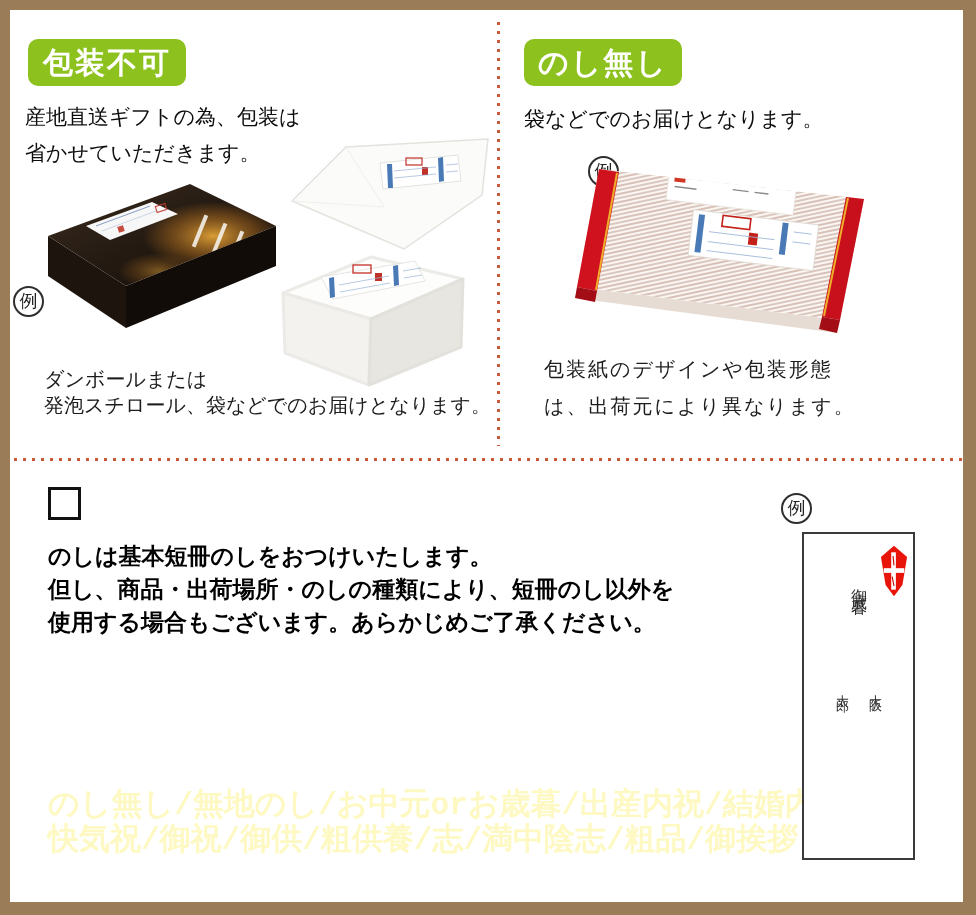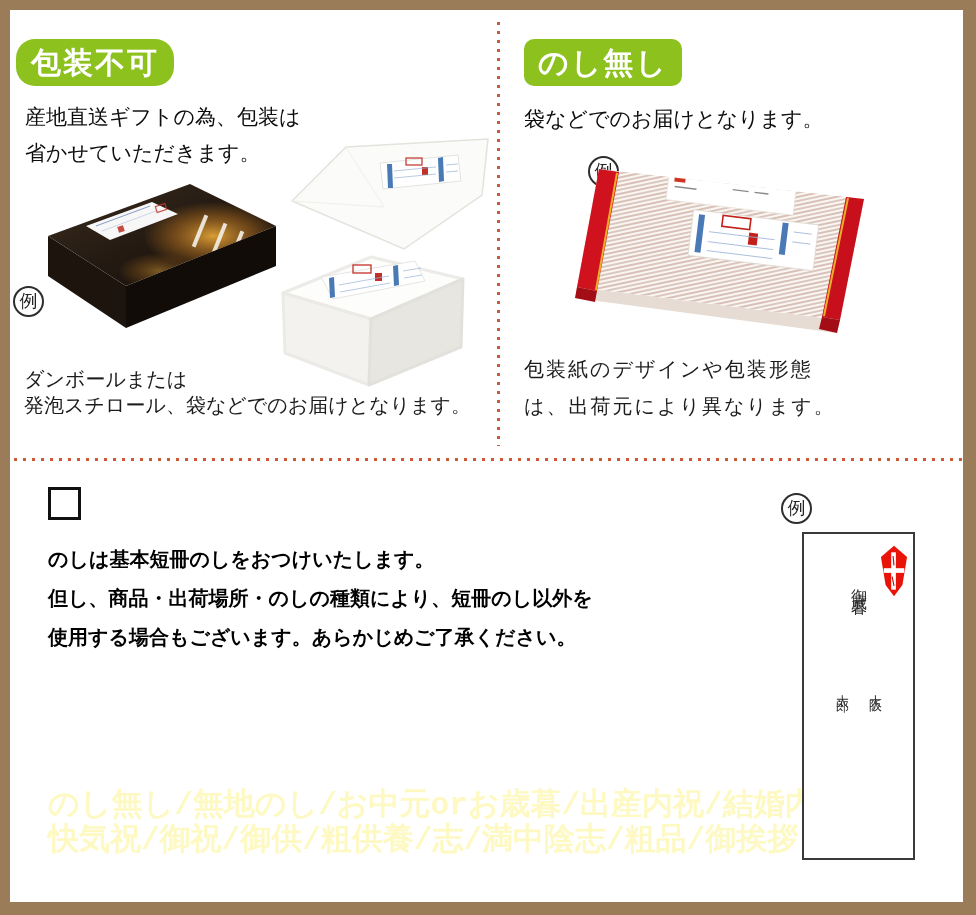--- a/index.html
+++ b/index.html
@@ -11,48 +11,48 @@
   }
   .inner{position:absolute;left:10px;top:10px;width:953px;height:892px;background:#fff;}
 
   .vdivider{position:absolute;left:497px;top:22px;width:3px;height:424px;
     background-image:repeating-linear-gradient(to bottom,#cc5a36 0 3px,transparent 3px 9px);}
   .hdivider{position:absolute;left:14px;top:458px;width:948px;height:3px;
     background-image:repeating-linear-gradient(to right,#cc5a36 0 3px,transparent 3px 9px);}
 
   .badge{position:absolute;width:158px;height:47px;background:#8cc11e;border-radius:10px;
     color:#fff;font-weight:bold;font-size:30px;line-height:47px;text-align:center;letter-spacing:2px;}
-  .badge-left{left:16px;top:39px;border-radius:19px;}
+  .badge-left{left:28px;top:39px;}
   .badge-right{left:524px;top:39px;}
 
   .heading{position:absolute;font-weight:normal;font-size:21px;line-height:36px;color:#0d0d0d;white-space:pre-line;}
   .heading-left{left:25px;top:99px;}
   .heading-right{left:524px;top:101px;}
 
-  .caption{position:absolute;font-size:20px;line-height:26px;color:#1c1c1c;white-space:pre-line;}
+  .caption{position:absolute;font-size:20px;line-height:26px;color:#1c1c1c;white-space:pre-line;margin-left:20px;}
   .caption-left{left:24px;top:366px;}
   .caption-right{left:524px;top:351px;letter-spacing:2px;line-height:37px;}
 
   .example{position:absolute;width:27px;height:27px;border:2px solid #2e2e2e;border-radius:50%;
     font-size:18px;line-height:27px;text-align:center;color:#222;background:#fff;}
   .example-left{left:13px;top:286px;}
   .example-right{left:588px;top:156px;}
   .example-bottom{left:781px;top:493px;}
 
   .photo{position:absolute;}
   .photo-darkbox{left:38px;top:176px;}
   .photo-bag{left:288px;top:137px;}
   .photo-foam{left:277px;top:249px;}
   .photo-wrapped{left:562px;top:155px;}
 
   .noshi-title-row{position:absolute;left:48px;top:487px;display:flex;align-items:center;}
   .title-square{width:27px;height:27px;border:3px solid #111;margin-right:7px;background:#fff;}
   .noshi-title-text{font-size:31px;font-weight:bold;letter-spacing:1px;color:#000;}
 
-  .para{position:absolute;left:48px;font-weight:bold;font-size:20px;line-height:39px;color:#000;white-space:pre-line;}
+  .para{position:absolute;left:48px;font-weight:bold;font-size:23px;line-height:33px;color:#000;white-space:pre-line;}
   .para1{top:540px;}
   .para2{top:656px;}
   .noshi-list{position:absolute;left:48px;top:788px;font-weight:bold;font-size:31px;line-height:35px;color:#fef9c3;white-space:pre-line;font-family:Liberation Mono, monospace;}
 
   .noshi-strip{position:absolute;left:802px;top:532px;width:109px;height:324px;background:#fff;
     border:2px solid #3a3a3a;box-sizing:content-box;}
   .noshi-strip .ornament{position:absolute;right:5px;top:11px;}
   .noshi-vtext{position:absolute;left:50%;transform:translateX(-50%);
     writing-mode:vertical-rl;text-orientation:upright;
     font-family:"DejaVu Serif","Liberation Serif",serif;color:#2a2a2a;}

